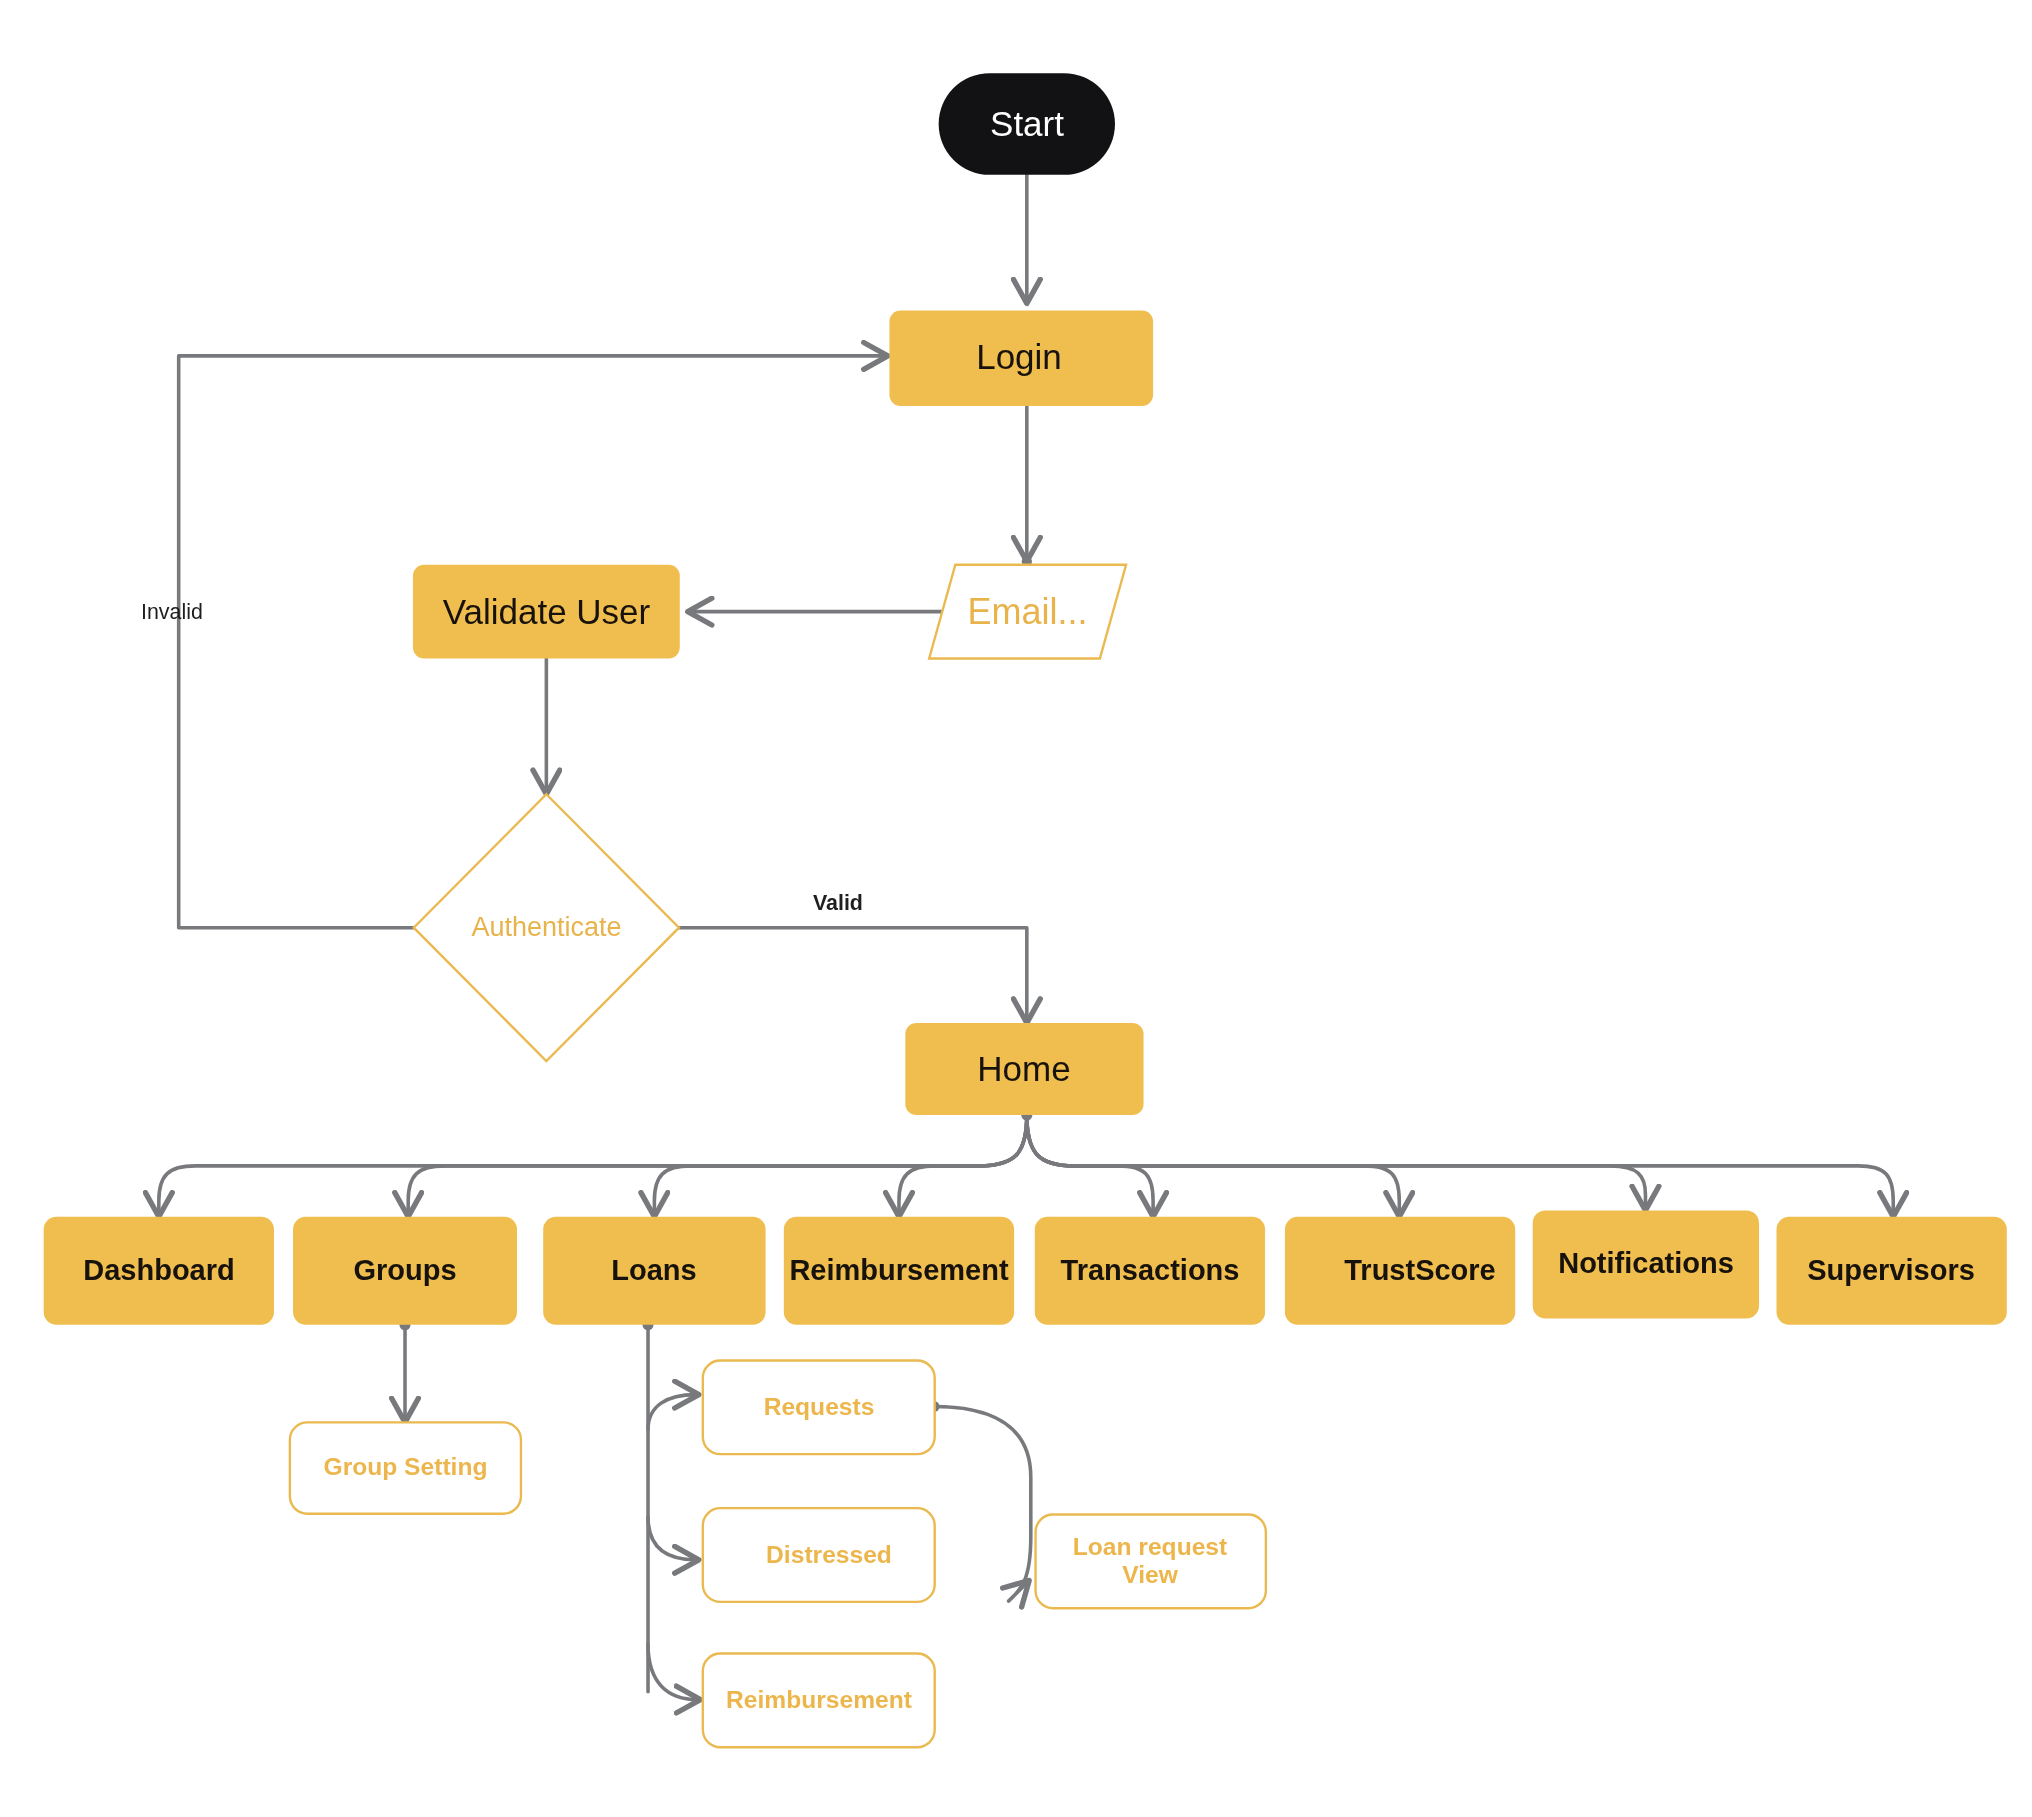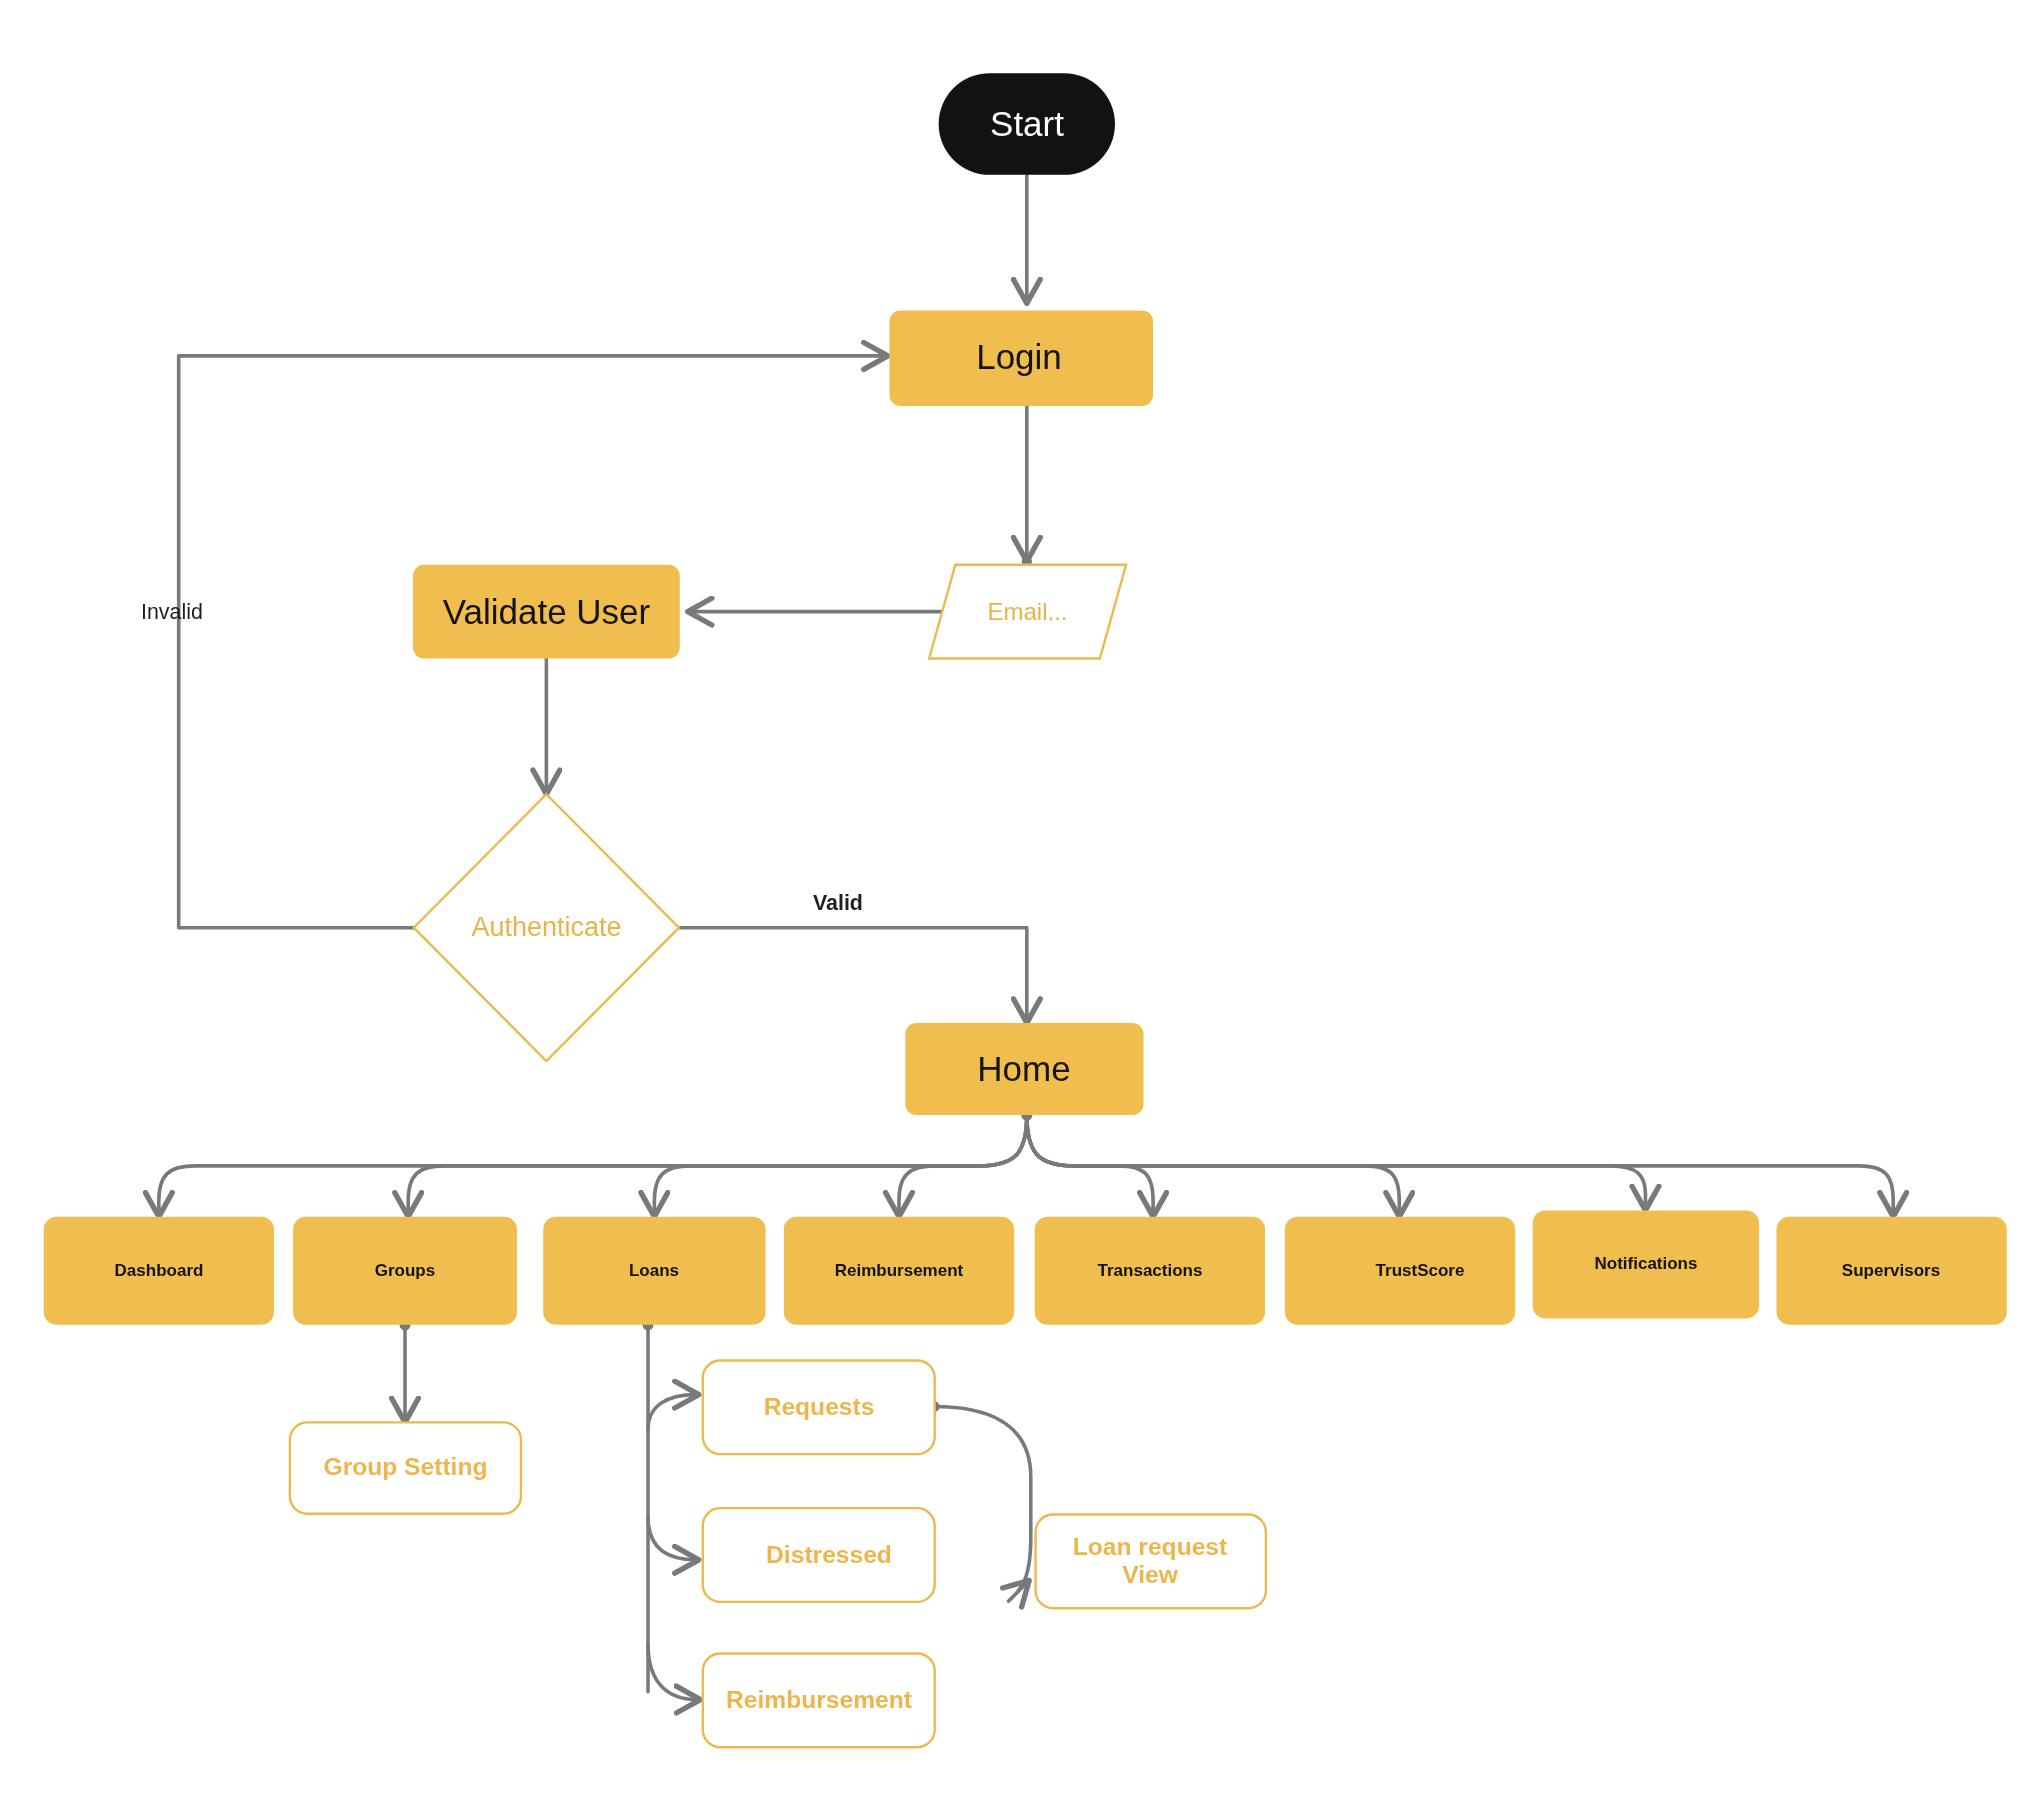--- a/index.html
+++ b/index.html
@@ -35,22 +35,22 @@
     line-height: 1.15;
   }
   .edge-label {
     position: absolute;
     font-size: 21.4px;
     color: #1f1f1f;
     white-space: nowrap;
   }
   .t-start  { color:#ffffff; font-size:35px; font-weight:400; }
   .t-solid  { color:#17120b; font-size:35px; font-weight:400; }
-  .t-navbox { color:#17120b; font-size:17px; font-weight:700; }
-  .t-ghost  { color:#e8b34a; font-size:24px; font-weight:400; }
+  .t-navbox { color:#17120b; font-size:29px; font-weight:700; }
+  .t-ghost  { color:#e8b34a; font-size:36px; font-weight:400; }
   .t-sub    { color:#edb64c; font-size:24.6px; font-weight:700; }
 </style>
 </head>
 <body>
 
 <div id="canvas">
 
   <svg class="layer" viewBox="0 0 2560 2289" xmlns="http://www.w3.org/2000/svg">
     <defs>
       <marker id="arrow" viewBox="0 0 12 12" refX="10" refY="6" markerWidth="9" markerHeight="9" orient="auto-start-reverse">

